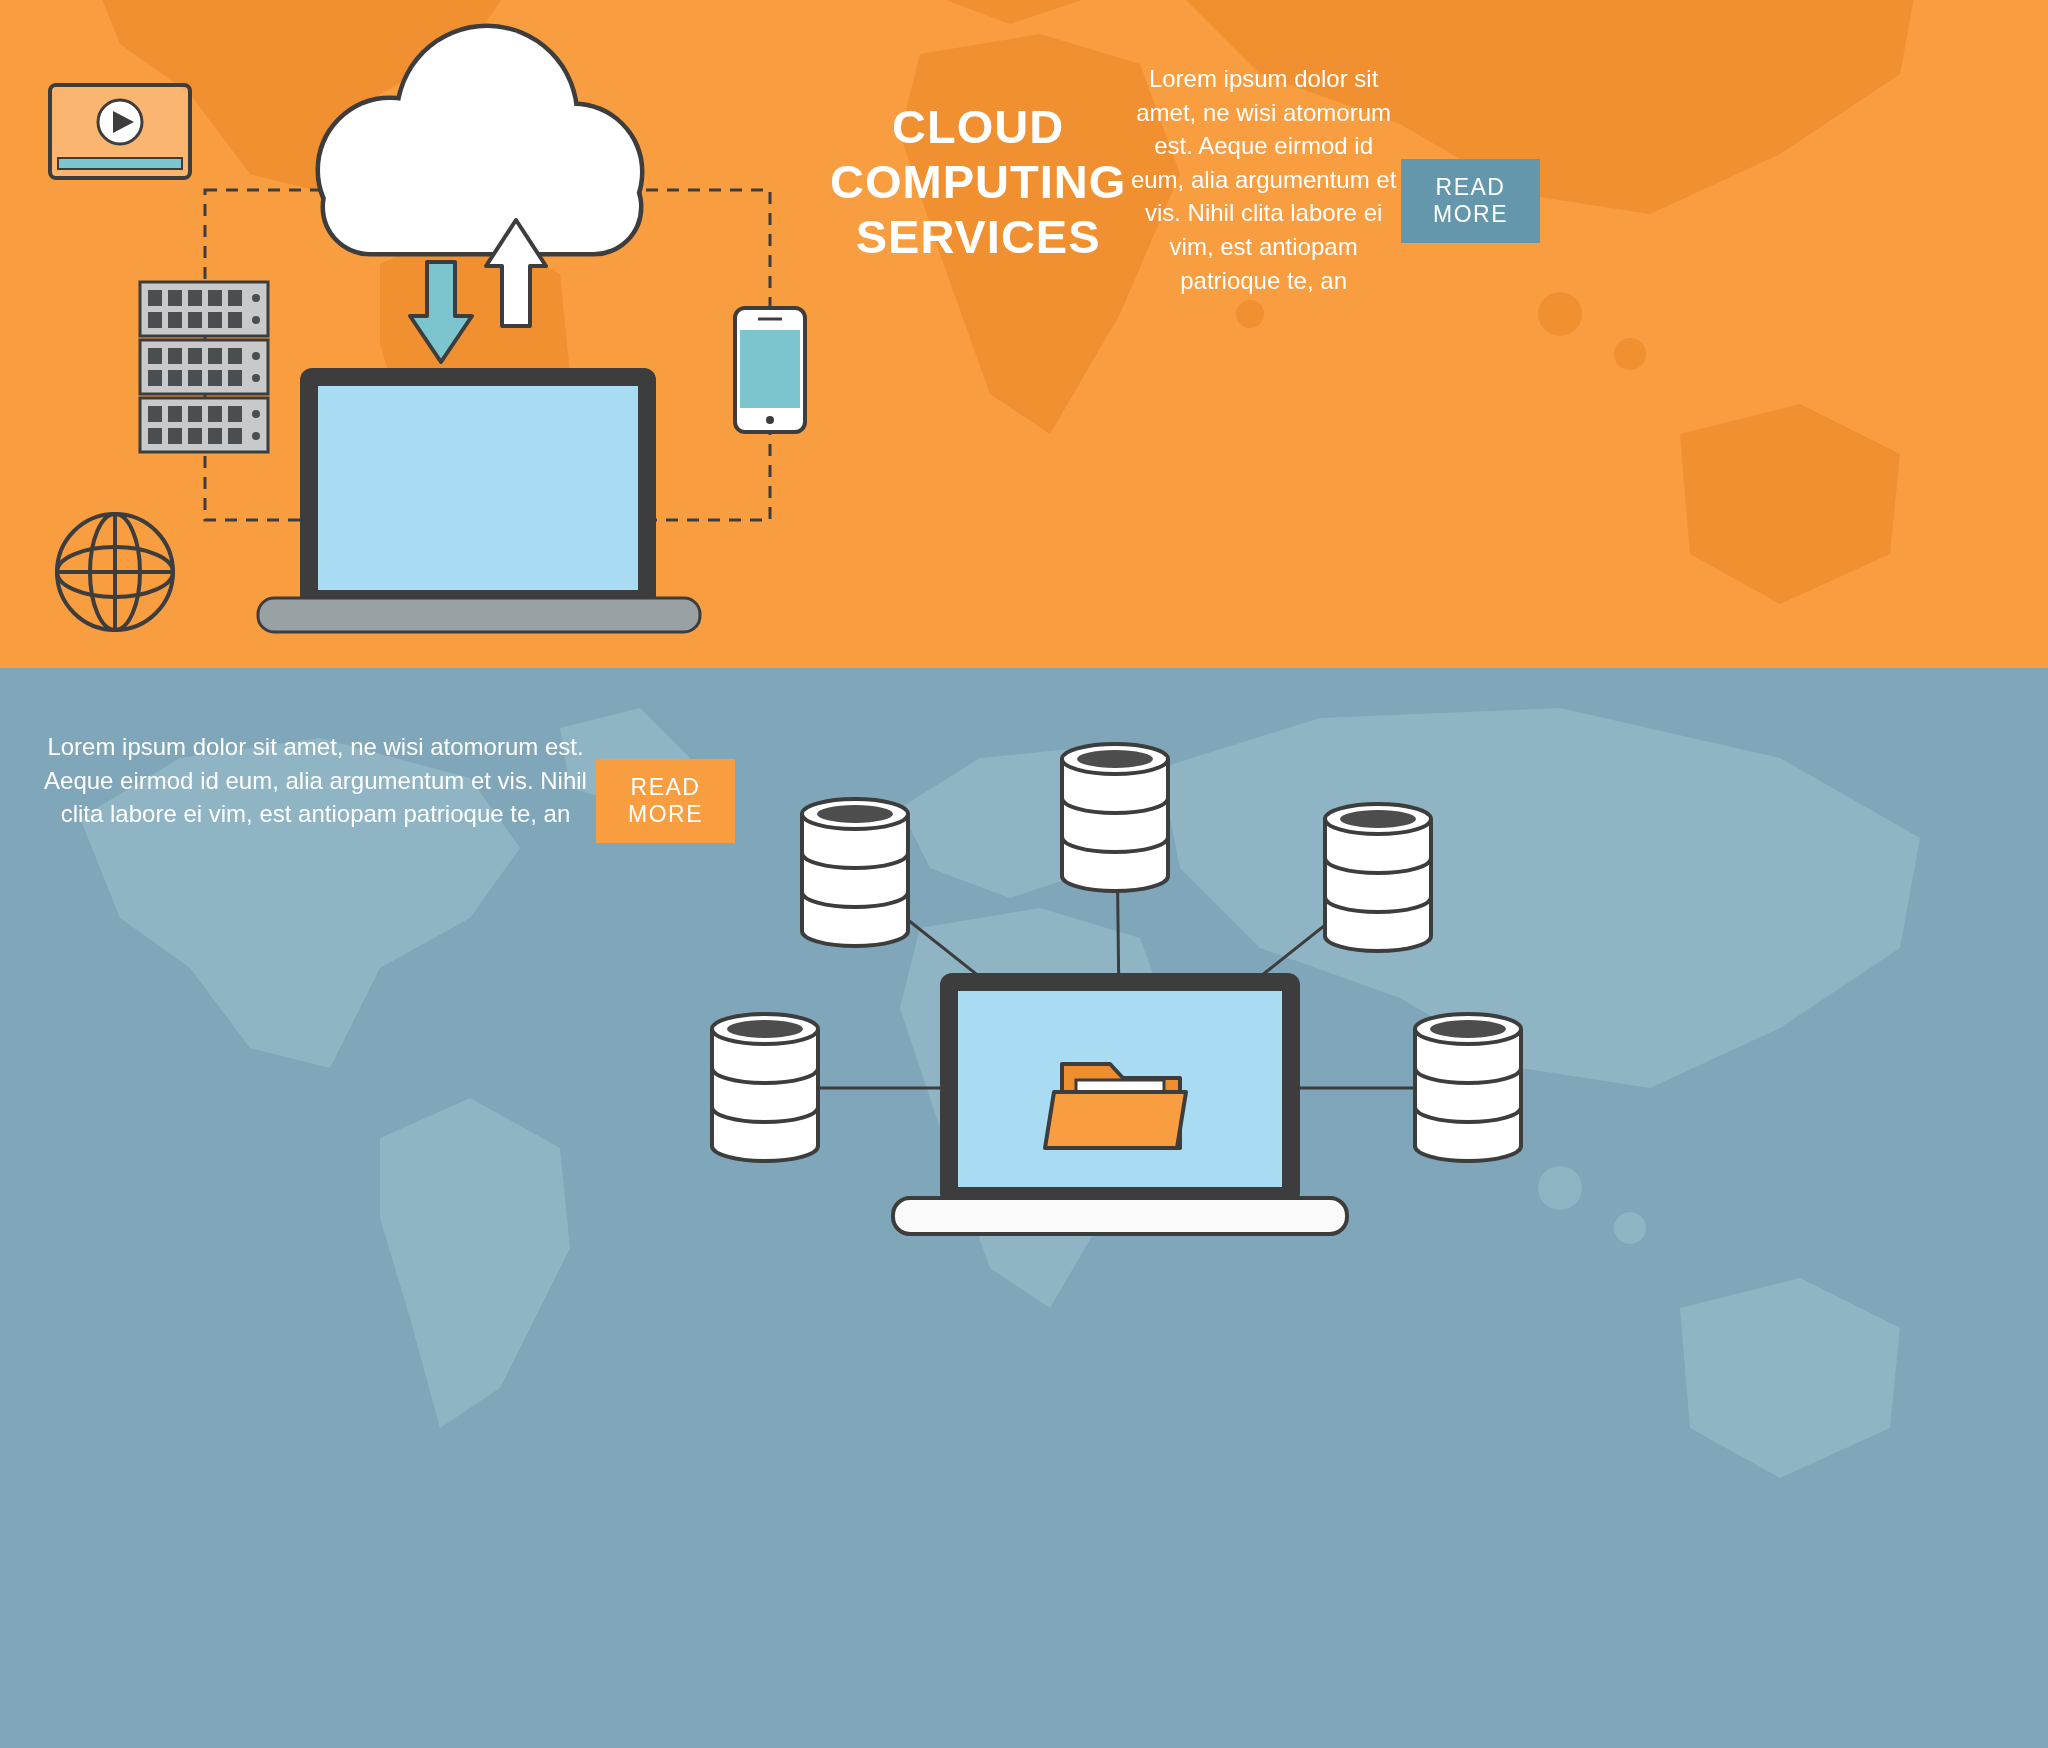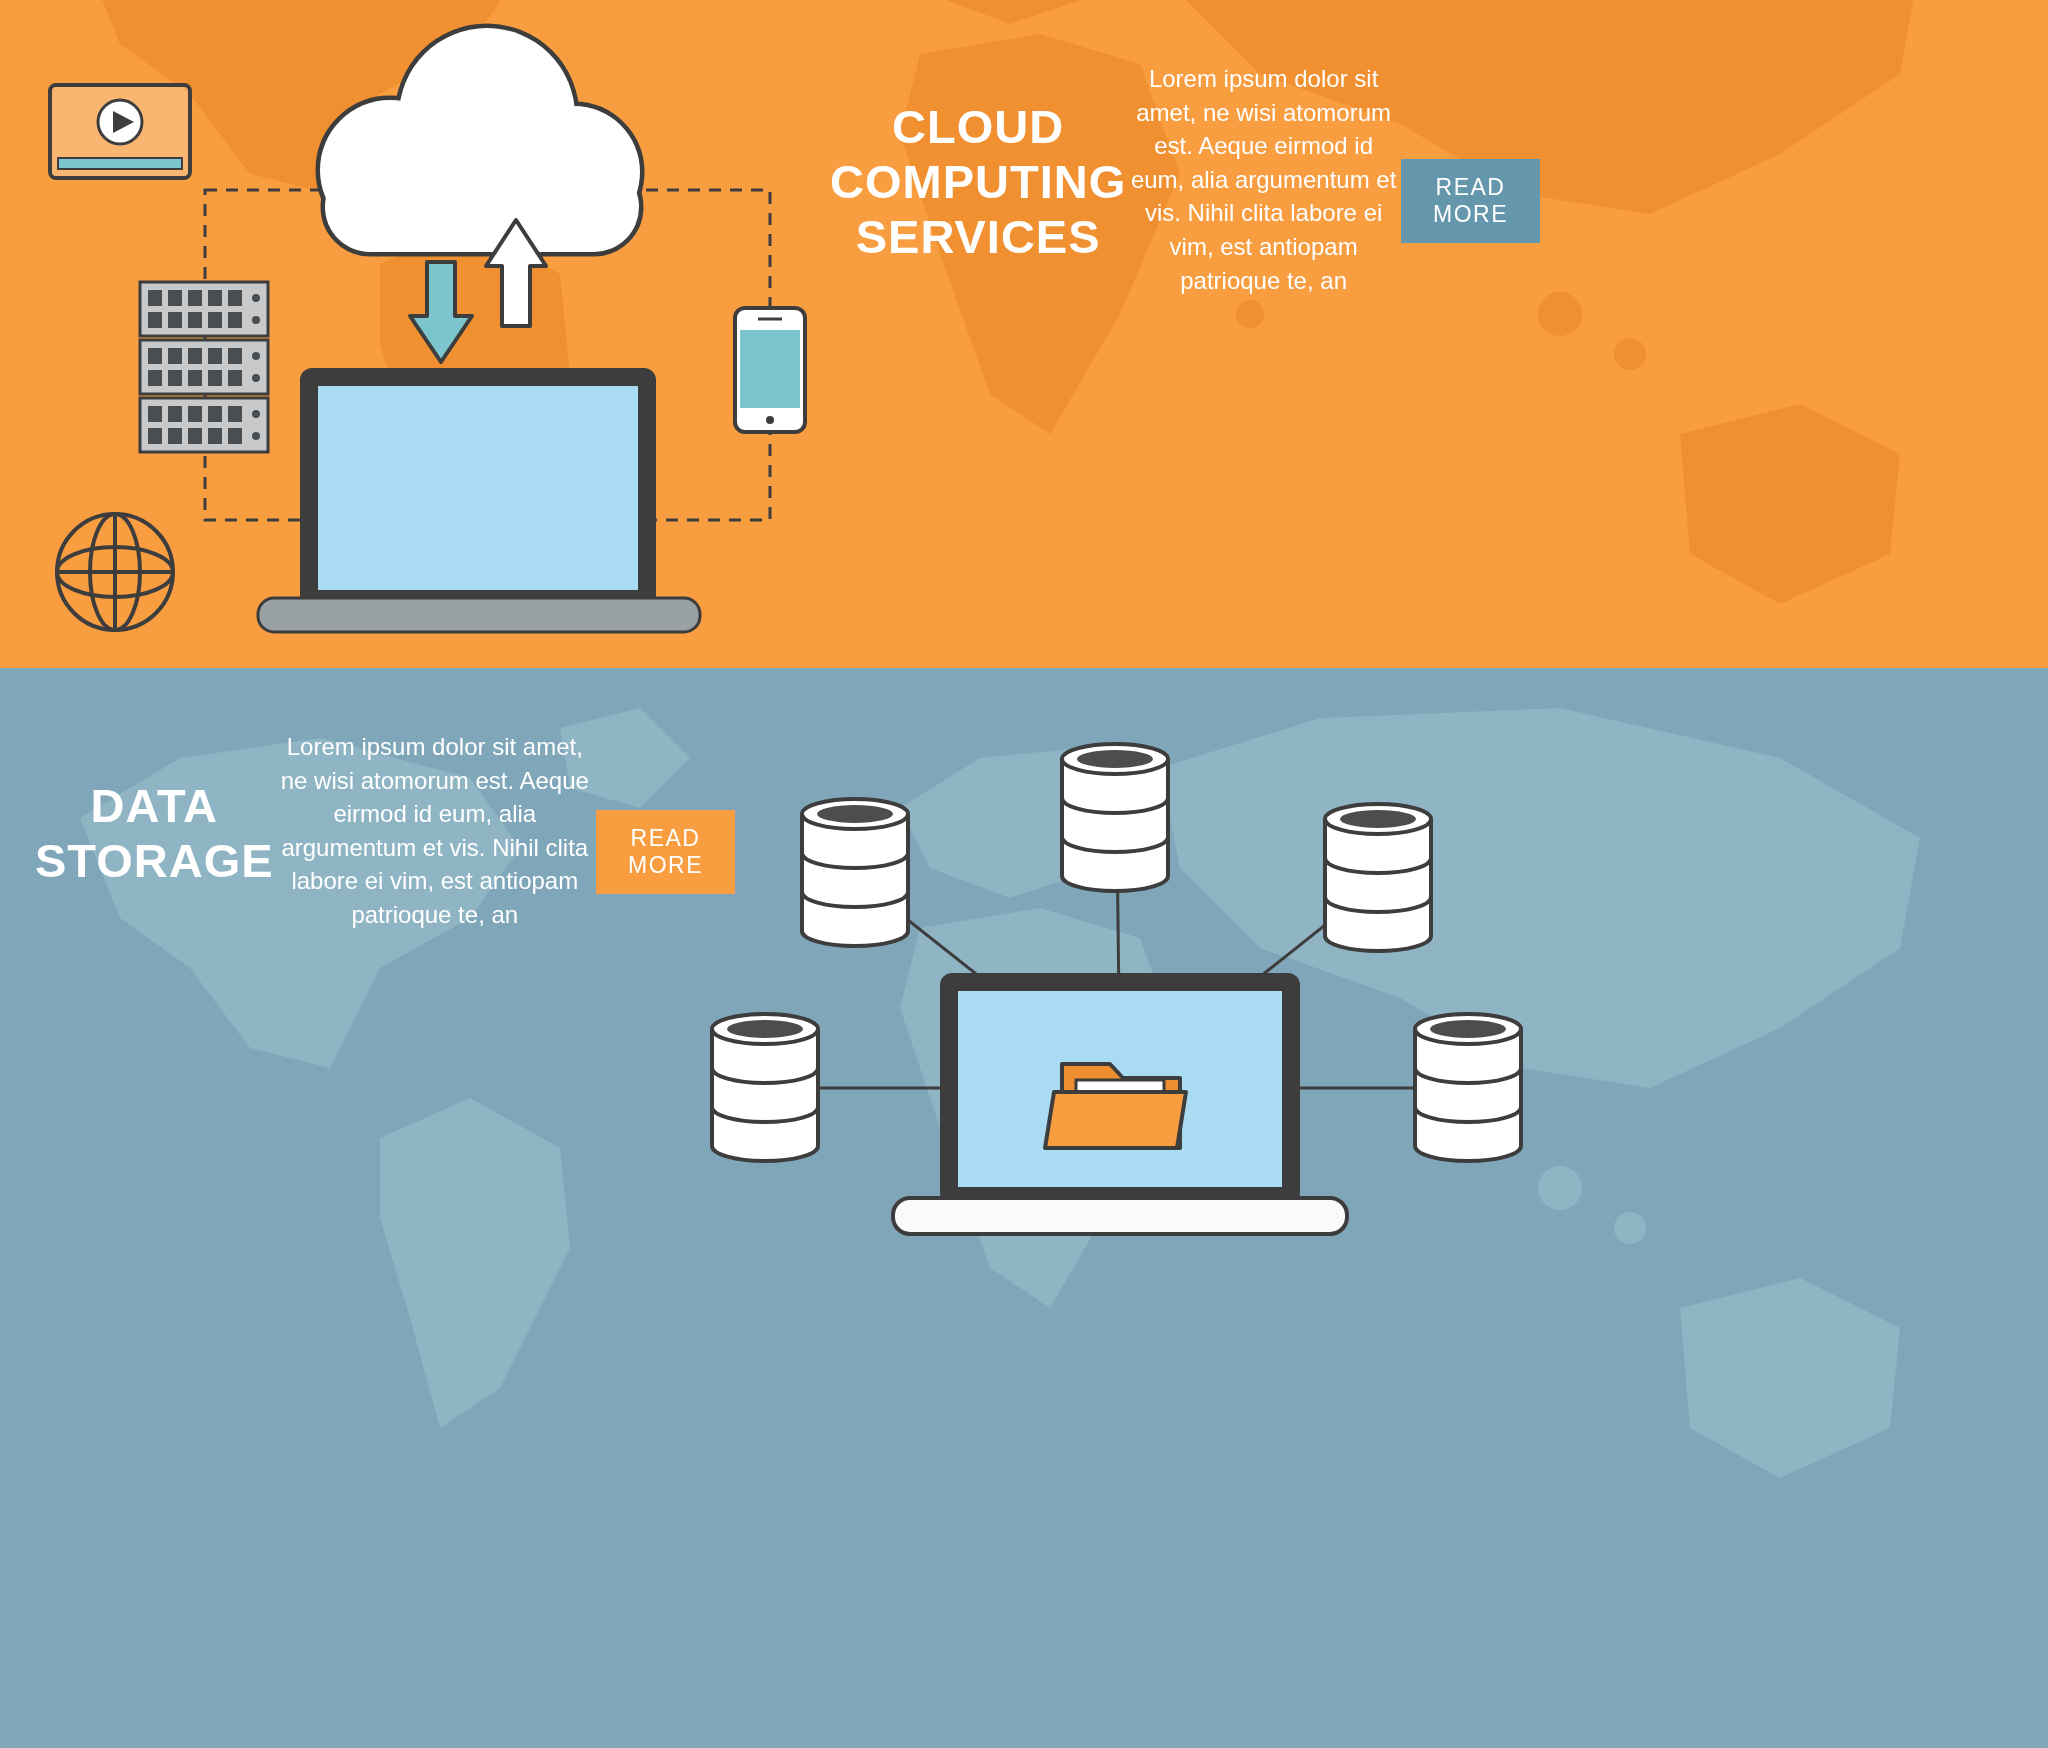--- a/index.html
+++ b/index.html
@@ -192,19 +192,18 @@
       </g>
 
       <g>
         <path d="M 382 336 L 430 336 L 443 350 L 500 350 L 500 420 L 382 420 Z" fill="#ef8e2f" stroke="#3d3d3d" stroke-width="4" stroke-linejoin="round"></path>
         <rect x="396" y="352" width="88" height="36" fill="#ffffff" stroke="#3d3d3d" stroke-width="3"></rect>
         <path d="M 374 364 L 506 364 L 497 420 L 365 420 Z" fill="#f89d40" stroke="#3d3d3d" stroke-width="4" stroke-linejoin="round"></path>
       </g>
     </svg>
 
     <div class="content content-bottom">
-      <h1 class="banner-title">DATA STORAGE</h1>
       <p class="banner-body">Lorem ipsum dolor sit amet, ne wisi atomorum est. Aeque eirmod id eum, alia argumentum et vis. Nihil clita labore ei vim, est antiopam patrioque te, an</p>
       <button class="read-more btn-orange" style="background-color: rgb(248, 157, 64);">READ MORE</button>
     </div>
   </section>
 
 </div>
 
 </body></html>

